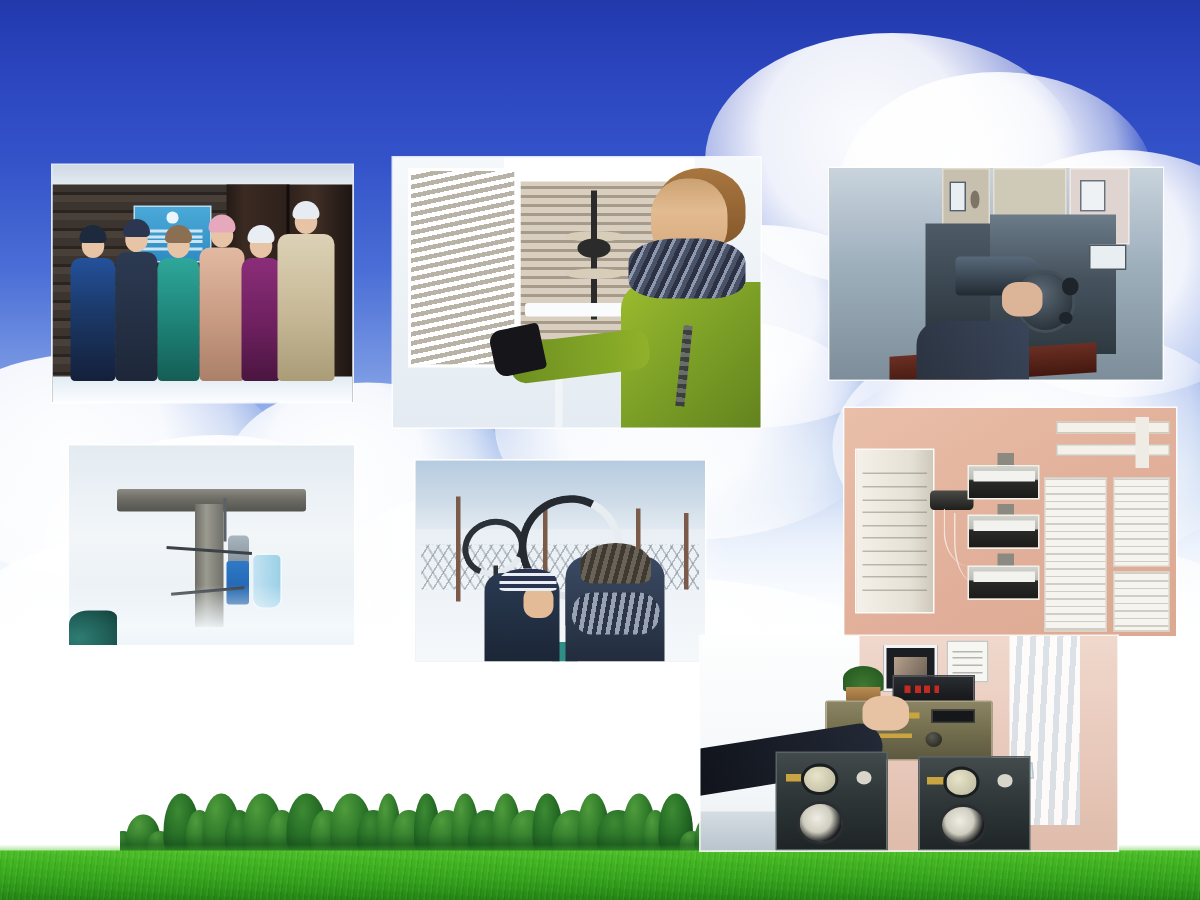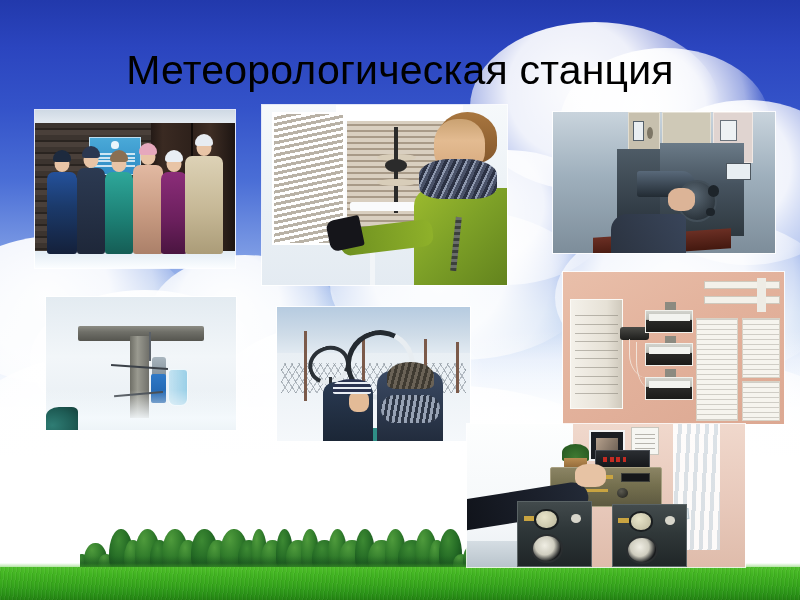--- a/index.html
+++ b/index.html
@@ -440,21 +440,20 @@
       <div class="tree dk" style="left: 317.64px; width: 28px; height: 30px;"></div>
       <div class="tree" style="left: 335px; width: 22px; height: 41px;"></div>
       <div class="tree" style="left: 348.64px; width: 16px; height: 30px;"></div>
       <div class="tree dk" style="left: 358.56px; width: 23px; height: 41px;"></div>
       <div class="tree" style="left: 372.82px; width: 17px; height: 16px;"></div>
       <div class="tree" style="left: 383.36px; width: 24px; height: 27px;"></div>
     </div>
   <div class="grass-top"></div>
   <div class="grass"></div>
 
-  <div class="title">Метеорологическая станция</div>
 
   <div class="photo" id="p1">
     <div class="ph-inner">
       <div class="p1-sky"></div>
       <div class="p1-wall"></div>
       <div class="p1-door"></div>
       <div class="p1-doorline"></div>
       <div class="p1-sign">
         <i></i>
         <b style="top:42%"></b>

